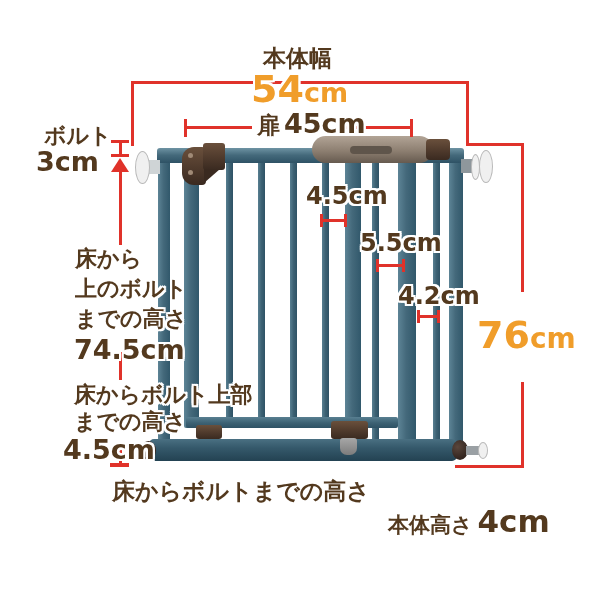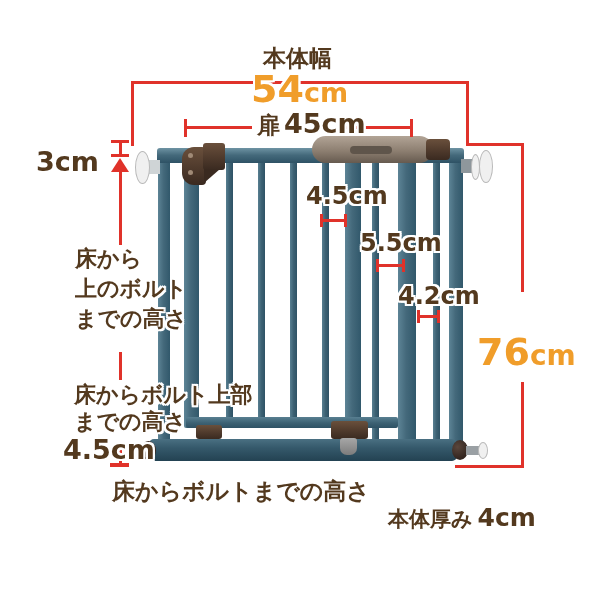--- a/index.html
+++ b/index.html
@@ -6,21 +6,21 @@
   #canvas{
     position:relative;width:600px;height:600px;background:#ffffff;overflow:hidden;
     font-family:"DejaVu Sans",sans-serif;font-weight:bold;
   }
   
   .lbl{position:absolute;color:#53391e;line-height:1.05;white-space:nowrap;}
   .ol{text-shadow:-2px -2px 0 #fff,2px -2px 0 #fff,-2px 2px 0 #fff,2px 2px 0 #fff,
        0 -2px 0 #fff,0 2px 0 #fff,-2px 0 0 #fff,2px 0 0 #fff;}
   .orange{color:#f09d2a;}
   .fs21{font-size:21px}.fs22{font-size:22px}.fs23{font-size:23px}.fs24{font-size:24px}
-  .fs27{font-size:27px}.fs28{font-size:28px}.fs29{font-size:25px}.fs38{font-size:38px}
+  .fs27{font-size:27px}.fs28{font-size:28px}.fs29{font-size:31px}.fs38{font-size:38px}
   .baseline *{vertical-align:baseline;}
   
   .dim{position:absolute;background:#e0322a;}
   .tri-up{position:absolute;width:0;height:0;border-left:9px solid transparent;
     border-right:9px solid transparent;border-bottom:14px solid #e0322a;}
   
   .part{position:absolute;}
   .hbar{background:linear-gradient(#6e93a3,#44697b 48%,#2e5265);border-radius:3px;}
   .vbar{background:linear-gradient(90deg,#5d8496,#44697b 45%,#31586b);border-radius:2px;}
   .thin{width:7px;background:linear-gradient(90deg,#587f91,#3c6173 50%,#2e5265);}
@@ -114,33 +114,35 @@
     <div class="dim" style="left:419px;top:315px;width:20px;height:3px;"></div>
     <div class="dim" style="left:417px;top:310px;width:3px;height:13px;"></div>
     <div class="dim" style="left:437px;top:310px;width:3px;height:13px;"></div>
   </div>
 
   <div class="lbl fs23 ol" style="left:263px;top:46px;">本体幅</div>
   <div class="lbl ol baseline" style="left:251px;top:70px;"><span class="fs38 orange">54</span><span class="fs27 orange">cm</span></div>
 
   <div class="lbl ol baseline" style="left:257px;top:110px;"><span class="fs23">扉</span><span class="fs27" style="margin-left:4px;">45cm</span></div>
 
+  <div class="lbl fs22 ol" style="left:44px;top:124px;">ボルト</div>
   <div class="lbl fs27 ol" style="left:36px;top:148px;">3cm</div>
 
   <div class="lbl fs22 ol" style="left:75px;top:277px;">上のボルト</div>
   <div class="lbl fs22 ol" style="left:75px;top:247px;">床から</div>
   <div class="lbl fs22 ol" style="left:75px;top:307px;">までの高さ</div>
+  <div class="lbl fs27 ol" style="left:74px;top:336px;">74.5cm</div>
 
   <div class="lbl fs22 ol" style="left:74px;top:383px;">床からボルト上部</div>
   <div class="lbl fs22 ol" style="left:74px;top:410px;">までの高さ</div>
   <div class="lbl fs27 ol" style="left:63px;top:436px;">4.5cm</div>
 
   <div class="lbl fs23 ol" style="left:112px;top:479px;">床からボルトまでの高さ</div>
 
-  <div class="lbl ol baseline" style="left:477px;top:316px;margin-top:17px;"><span class="fs38 orange">76</span><span class="fs28 orange">cm</span></div>
+  <div class="lbl ol baseline" style="left:477px;top:316px;"><span class="fs38 orange">76</span><span class="fs28 orange">cm</span></div>
 
-  <div class="lbl ol baseline" style="left:388px;top:505px;"><span class="fs21">本体厚み</span><span class="fs29" style="margin-left:5px;">4cm</span></div>
+  <div class="lbl ol baseline" style="left:388px;top:505px;"><span class="fs21">本体高さ</span><span class="fs29" style="margin-left:5px;">4cm</span></div>
 
   <div class="lbl fs24 ol" style="left:306px;top:184px;">4.5cm</div>
   <div class="lbl fs24 ol" style="left:360px;top:231px;">5.5cm</div>
   <div class="lbl fs24 ol" style="left:398px;top:284px;">4.2cm</div>
 
 </div>
 
 </body></html>

